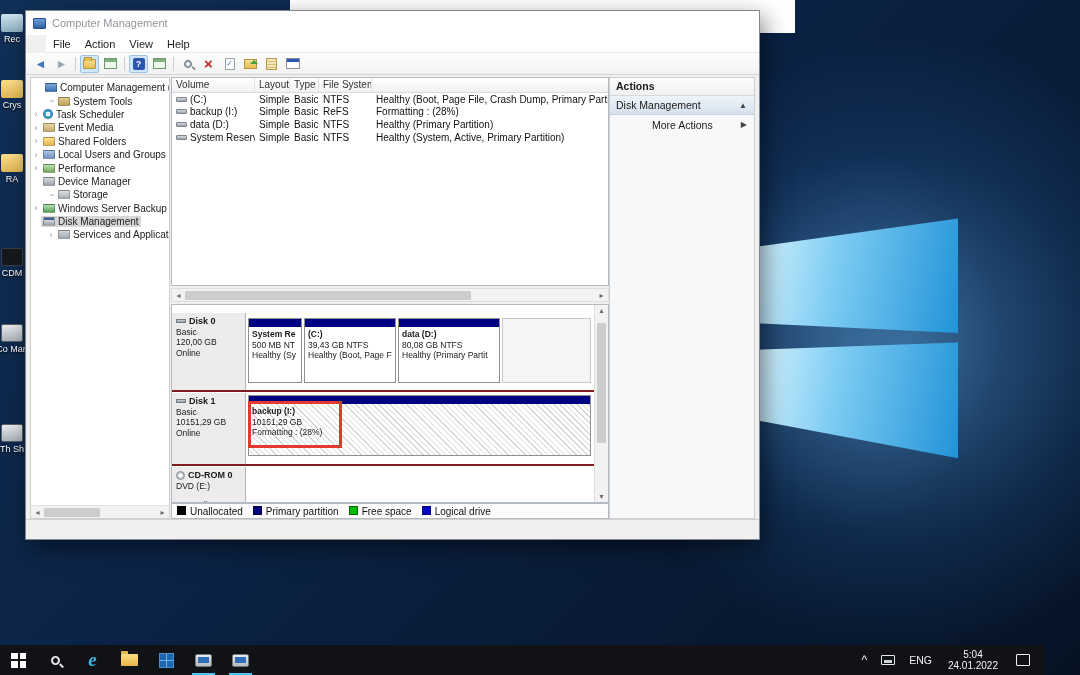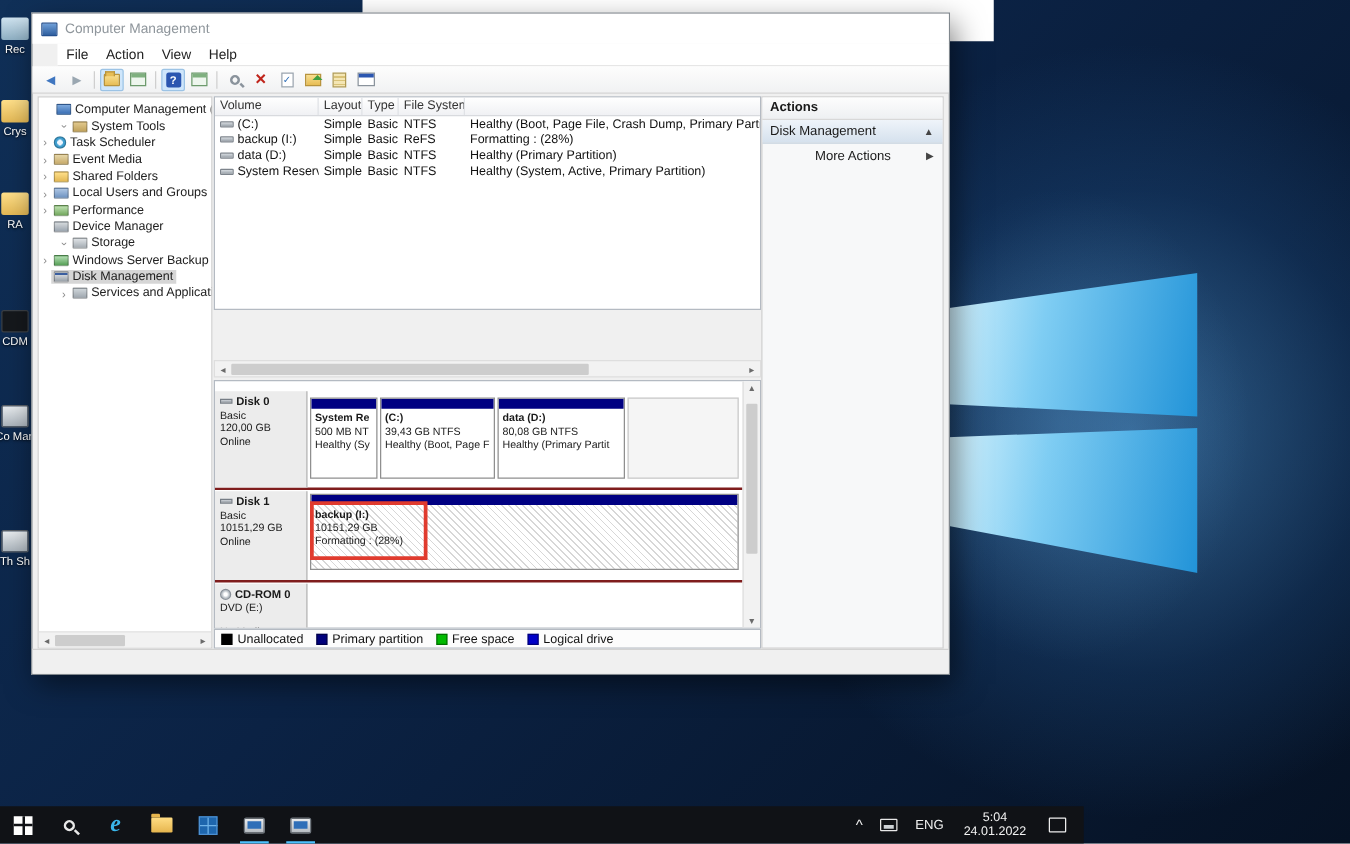--- a/index.html
+++ b/index.html
@@ -85,21 +85,21 @@
   .ti-store{background:linear-gradient(#dfe3e6,#a6adb4);}
   .ti-wsb{background:linear-gradient(#b4e0b4,#58a058);}
   .ti-disk{background:linear-gradient(#e9ecef,#98a0a8);box-shadow:inset 0 2px 0 #3b5fa0;}
   .ti-serv{background:linear-gradient(#d0d6da,#a0a8b0);}
   .tree-hsb{position:absolute;left:0;right:0;bottom:0;height:13px;background:#f2f2f2;border-top:1px solid #e2e2e2;display:flex;align-items:center;font-size:8px;color:#6a6a6a;}
   .hsb-thumb{height:9px;background:#cdcdcd;border-radius:1px;}
   .vsb-thumb{width:9px;background:#cdcdcd;border-radius:1px;}
   .sb-arrow{width:13px;text-align:center;flex:none;}
   
   .center{position:absolute;left:145px;width:438px;top:2px;bottom:0;}
-  .vol-panel{position:absolute;top:0;left:0;right:0;height:171px;background:#fff;border:1px solid #b4bac2;overflow:hidden;}
+  .vol-panel{position:absolute;top:0;left:0;right:0;height:209px;background:#fff;border:1px solid #b4bac2;overflow:hidden;}
   .vl-head{display:flex;height:15px;background:linear-gradient(#ffffff,#f0f1f4);border-bottom:1px solid #d8dade;color:#333;}
   .vh{padding:1px 0 0 4px;border-right:1px solid #e0e2e6;overflow:hidden;white-space:nowrap;}
   .c1{width:83px;} .c2{width:35px;} .c3{width:29px;} .c4{width:53px;} .c5{flex:1;}
   .vl-row{display:flex;height:12.6px;align-items:center;white-space:nowrap;color:#111;}
   .vc{padding-left:4px;overflow:hidden;display:flex;align-items:center;}
   .dglyph{width:11px;height:5px;background:linear-gradient(#d6dbe0,#99a1a9);border:1px solid #7d848c;border-radius:1px;margin-right:3px;flex:none;}
   .c-hsb{position:absolute;top:211px;left:0;right:0;height:14px;background:#f2f2f2;border:1px solid #dedede;display:flex;align-items:center;font-size:8px;color:#6a6a6a;}
   
   .disk-area{position:absolute;top:227px;left:0;right:0;bottom:16px;background:#fff;border:1px solid #b4bac2;overflow:hidden;}
   .drow{position:absolute;left:0;right:14px;border-bottom:2px solid #7f1d1d;display:flex;}
@@ -116,33 +116,33 @@
   .ptext{padding:2px 3px 0;font-size:8.5px;line-height:10.5px;white-space:nowrap;}
   .ptitle{font-weight:bold;}
   .part.hatch{background:repeating-linear-gradient(45deg,#ffffff 0 3px,#d7d7d7 3px 4px);}
   .part.free{background:#f5f5f5;border-color:#c8c8c8;}
   .d-vsb{position:absolute;top:0;bottom:0;right:0;width:14px;background:#f2f2f2;border-left:1px solid #dedede;font-size:8px;color:#6a6a6a;}
   .d-vsb .up{position:absolute;top:1px;left:0;right:0;text-align:center;}
   .d-vsb .dn{position:absolute;bottom:1px;left:0;right:0;text-align:center;}
   .d-vsb .vsb-thumb{position:absolute;left:2px;top:18px;height:120px;}
   .legend{position:absolute;left:0;right:0;bottom:0;height:16px;background:#fcfcfc;border:1px solid #b4bac2;display:flex;align-items:center;padding-left:5px;font-size:10px;color:#111;}
   .lsw{width:9px;height:9px;margin:0 4px 0 0;flex:none;border:1px solid rgba(0,0,0,.4);}
-  .litem{display:flex;align-items:center;margin-right:10px;}
+  .litem{display:flex;margin-right:10px;}
   .sw-unalloc{background:#000000;} .sw-primary{background:#00007b;} .sw-free{background:#00ba00;} .sw-logical{background:#0000c8;}
   
   .actions{position:absolute;right:4px;top:2px;width:146px;bottom:0;background:#f7f8f9;border:1px solid #cfcfcf;}
   .act-header{height:18px;line-height:17px;padding-left:6px;font-weight:bold;font-size:10.5px;background:linear-gradient(#fdfdfd,#eef0f2);border-bottom:1px solid #d8d8d8;color:#1a1a1a;}
   .act-primary{height:19px;display:flex;align-items:center;justify-content:space-between;padding:0 7px 0 6px;font-size:10.5px;
     background:linear-gradient(#eff4fa,#d5e1ed);border-bottom:1px solid #c6d2de;color:#1a1a1a;}
   .act-more{height:19px;display:flex;align-items:center;justify-content:space-between;padding:0 7px 0 42px;font-size:10.5px;color:#1a1a1a;}
   .arr{font-size:8px;color:#444;}
   
   .red-box{position:absolute;left:222px;top:390px;width:94px;height:47px;border:3px solid #e03b2e;z-index:6;}
   
-  .taskbar{position:absolute;left:0;bottom:0;width:867px;height:30px;background:#101216;display:flex;align-items:center;z-index:10;}
+  .taskbar{position:absolute;left:0;bottom:0;width:1044px;height:30px;background:#101216;display:flex;align-items:center;z-index:10;}
   .tbicon{width:37px;height:30px;display:flex;align-items:center;justify-content:center;position:relative;flex:none;}
   .tbicon.active::after{content:"";position:absolute;bottom:0;left:7px;right:7px;height:2px;background:#4cc2ff;}
   .wlogo{width:15px;height:15px;background:
     linear-gradient(#101216,#101216) center/15px 2px no-repeat,
     linear-gradient(#101216,#101216) center/2px 15px no-repeat,#fff;}
   .sglyph{width:9px;height:9px;border:2px solid #e8e8e8;border-radius:50%;position:relative;transform:rotate(-45deg);}
   .sglyph::after{content:"";position:absolute;left:2px;top:8px;width:2px;height:5px;background:#e8e8e8;}
   .ieg{font-family:"Liberation Serif",serif;font-style:italic;font-weight:bold;font-size:19px;color:#3ab6ea;line-height:16px;}
   .ieg::before{content:"e";}
   .tfold{width:17px;height:12px;background:linear-gradient(#ffdd84,#e6b54e);border-radius:1px;position:relative;}

